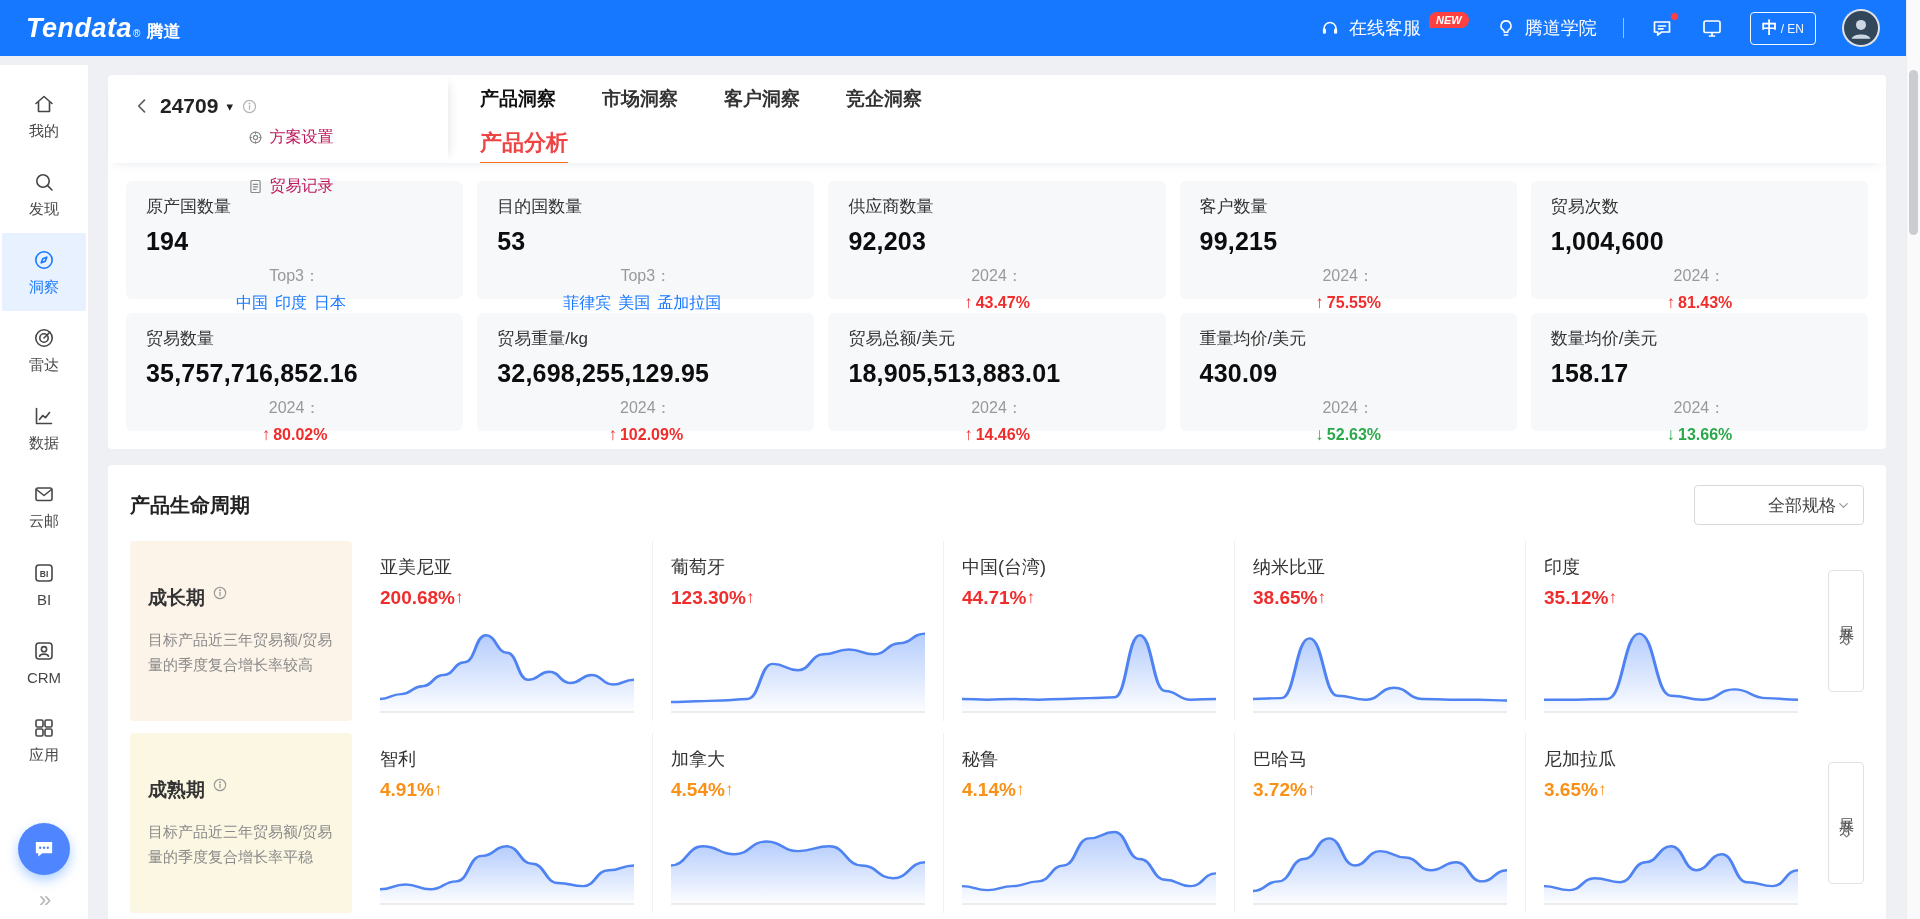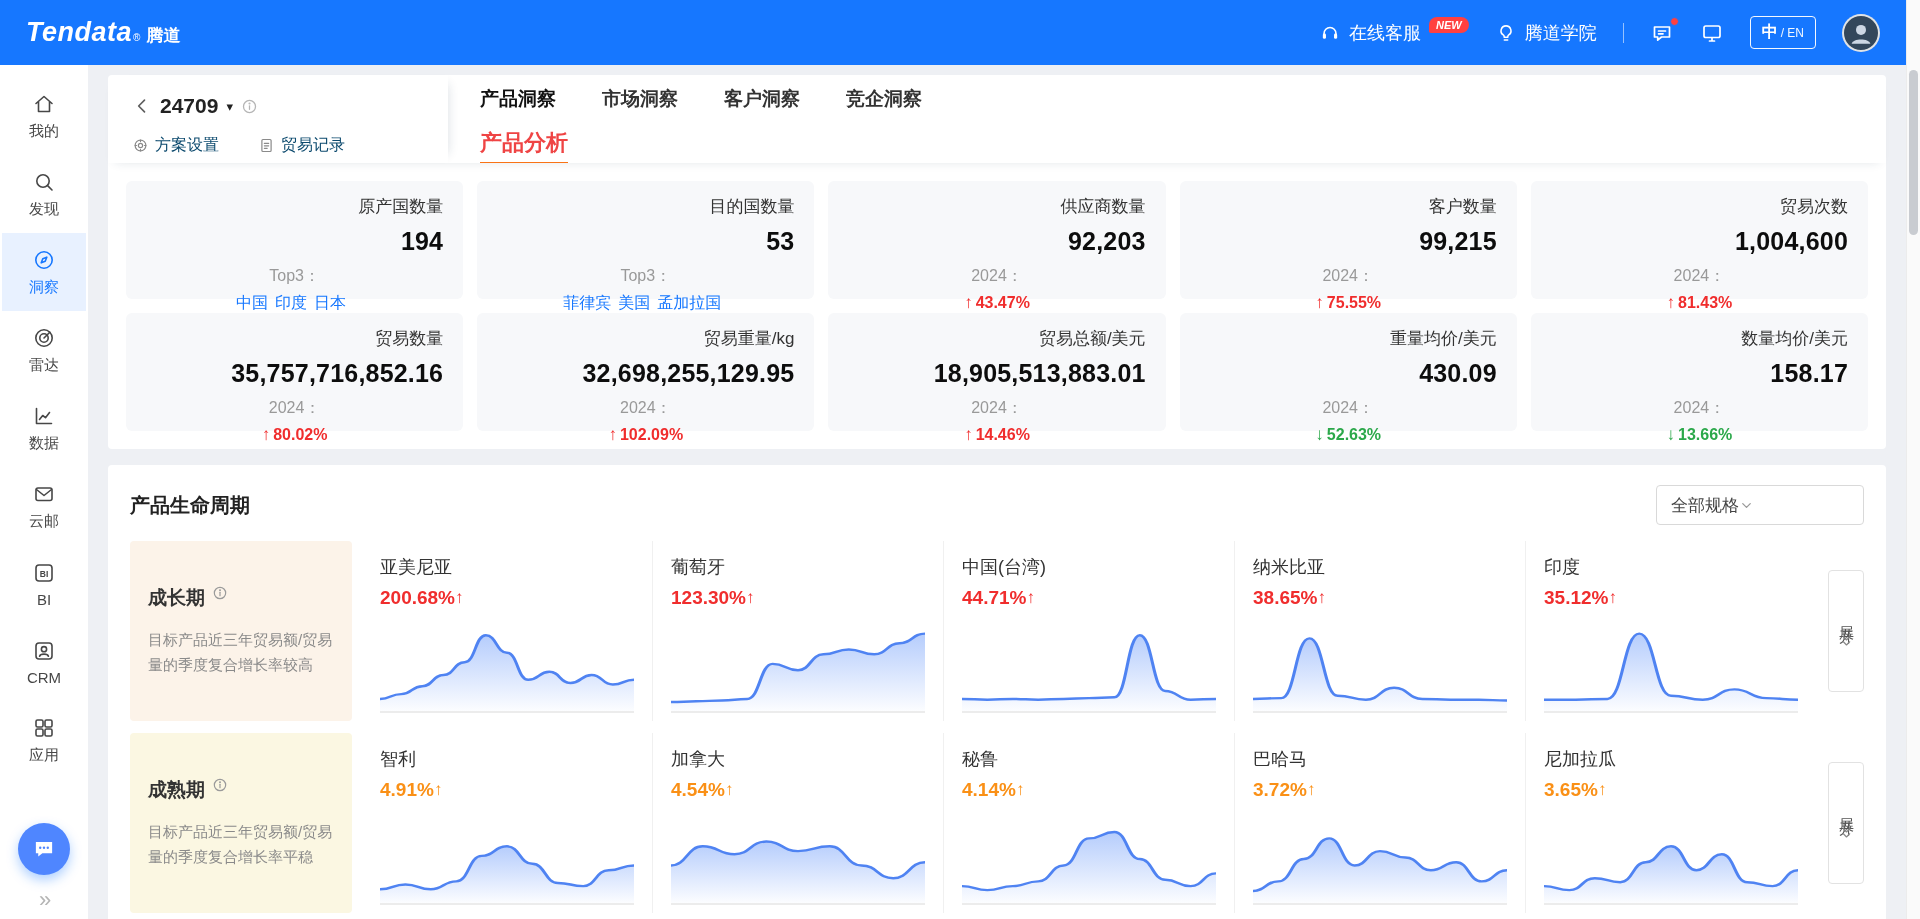--- a/index.html
+++ b/index.html
@@ -1,20 +1,20 @@
 <!DOCTYPE html>
 <html><head>
 <meta charset="utf-8">
 <style>
   * { margin:0; padding:0; box-sizing:border-box; }
   html,body { width:1920px; height:919px; overflow:hidden;
     font-family:"Liberation Sans","DejaVu Sans",sans-serif; background:#eef0f4; }
 
   
-  .topbar { position:fixed; left:0; top:0; height:65px; width:1906px; background:#1677ff;
+  .topbar { position:fixed; left:0; top:0; height:56px; width:1906px; background:#1677ff;
     display:flex; align-items:center; padding:0 26px; z-index:20; }
   .logo { display:flex; align-items:baseline; color:#fff; cursor:pointer; }
   .logo-en { font-size:27px; font-weight:800; font-style:italic; letter-spacing:.5px; }
   .logo-cn { font-size:17px; font-weight:700; margin-left:6px; }
   .logo-reg { font-size:10px; vertical-align:super; margin-left:1px; }
   .top-right { margin-left:auto; display:flex; align-items:center; gap:26px; color:#fff; font-size:18px; }
   .top-item { display:flex; align-items:center; gap:8px; cursor:pointer; position:relative; }
   .badge-new { background:#ff4040; color:#fff; font-size:11px; font-style:italic; font-weight:700;
     padding:2px 7px; border-radius:9px 9px 9px 2px; transform:translateY(-8px); }
   .top-divider { width:1px; height:20px; background:rgba(255,255,255,.55); }
@@ -44,48 +44,48 @@
   .main { position:absolute; left:88px; right:14px; top:65px; bottom:0; overflow:hidden;
     padding:10px 20px 0 20px; }
   .panel-top { background:#fff; border-radius:4px; }
 
   .phead { display:flex; height:88px; box-shadow:0 6px 10px -7px rgba(31,56,88,.14); position:relative; }
   .phead-left { width:340px; min-width:340px; padding:10px 0 0 24px;
     box-shadow:9px 0 10px -9px rgba(31,56,88,.16); z-index:2; }
   .rowA { display:flex; align-items:center; gap:8px; height:42px; }
   .scheme-id { font-size:21px; font-weight:700; color:#222; cursor:pointer; }
   .caret { font-size:13px; color:#222; cursor:pointer; }
-  .rowB { display:flex; align-items:center; gap:39px; height:36px; font-size:16px; color:#0c4a6e; }
+  .rowB { display:flex; align-items:center; gap:28px; height:36px; font-size:16px; color:#be185d;flex-direction:column; }
   .rowB .hlink { display:flex; align-items:center; gap:6px; cursor:pointer; }
   .phead-right { flex:1; padding-left:32px; display:flex; flex-direction:column;text-align:right; }
   .tabs { display:flex; gap:46px; height:48px; align-items:center; }
   .tab { font-size:19px; font-weight:600; color:#333; cursor:pointer; }
   .tab.active { color:#111; }
   .subtabs { height:40px; display:flex; }
   .subtab { color:#ef4444; font-size:22px; font-weight:600; display:flex; align-items:center;
     border-bottom:1px solid #f97316; cursor:pointer; }
 
-  .stats { padding:18px 18px 18px; display:flex; flex-direction:column; gap:14px;text-align:right; }
+  .stats { padding:18px 18px 18px; display:flex; flex-direction:column; gap:14px; }
   .stat-row { display:flex; gap:14px; }
   .stat-card { flex:1; background:#f7f8fa; border-radius:6px; padding:14px 20px 12px; height:118px; }
   .stat-title { font-size:17px; color:#333; }
   .stat-value { font-size:25px; font-weight:700; color:#0d0d0d; margin:9px 0 10px; letter-spacing:.2px; }
   .stat-meta { font-size:16px; color:#999; display:flex; align-items:center; gap:6px;flex-direction:column; }
   .meta-links span { color:#1677ff; margin-right:7px; cursor:pointer; }
   .chg { font-weight:700; display:flex; align-items:center; gap:3px; }
   .chg.up { color:#f02d2d; }
   .chg.down { color:#2ba84a; }
   .chg .arr { font-weight:900; font-size:17px; }
 
   
   .panel-life { background:#fff; border-radius:4px; margin-top:16px; padding:20px 22px; height:575px; }
   .life-head { display:flex; justify-content:space-between; align-items:center; margin-bottom:16px; }
   .life-title { font-size:20px; font-weight:700; color:#222; }
-  .dropdown { width:208px; height:40px; border:1px solid #d9d9d9; border-radius:4px; background:#fff;
-    display:flex; align-items:center; justify-content:flex-start; padding:0 12px 0 14px;
+  .dropdown { width:170px; height:40px; border:1px solid #d9d9d9; border-radius:4px; background:#fff;
+    display:flex; align-items:center; justify-content:flex-end; padding:0 12px 0 14px;
     font-size:17px; color:#444; cursor:pointer; }
   .life-row { display:flex; align-items:stretch; margin-bottom:12px; }
   .stage-card { width:222px; min-width:222px; border-radius:4px; padding:18px;
     display:flex; flex-direction:column; justify-content:center; gap:16px; }
   .stage-card.growth { background:#fcf3e9; }
   .stage-card.mature { background:#fbf7e2; }
   .stage-title { font-size:19px; font-weight:700; color:#333; display:flex; align-items:flex-start; gap:7px; }
   .stage-desc { font-size:15px; color:#8a8a8a; line-height:1.7; }
   .charts { flex:1; display:flex; margin-left:10px; }
   .chart-cell { flex:1; padding:14px 18px 8px; border-left:1px solid #f0f0f0;

